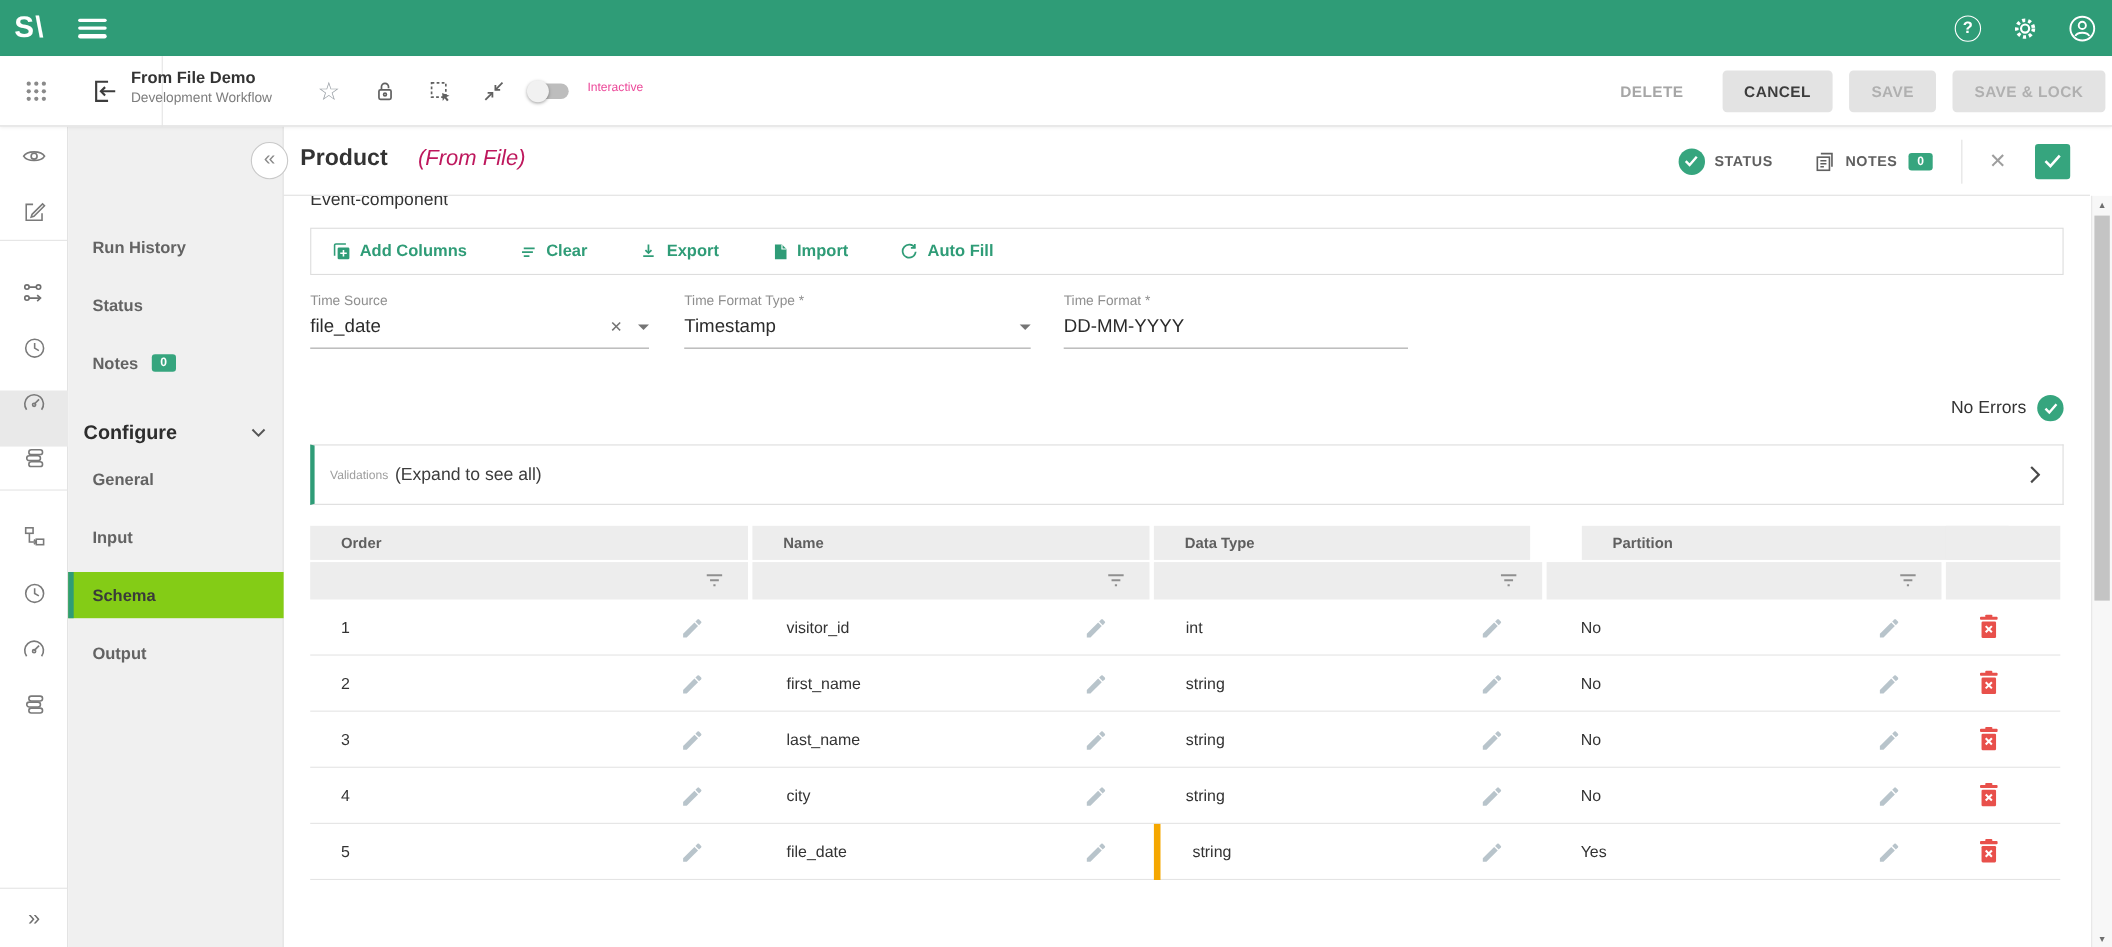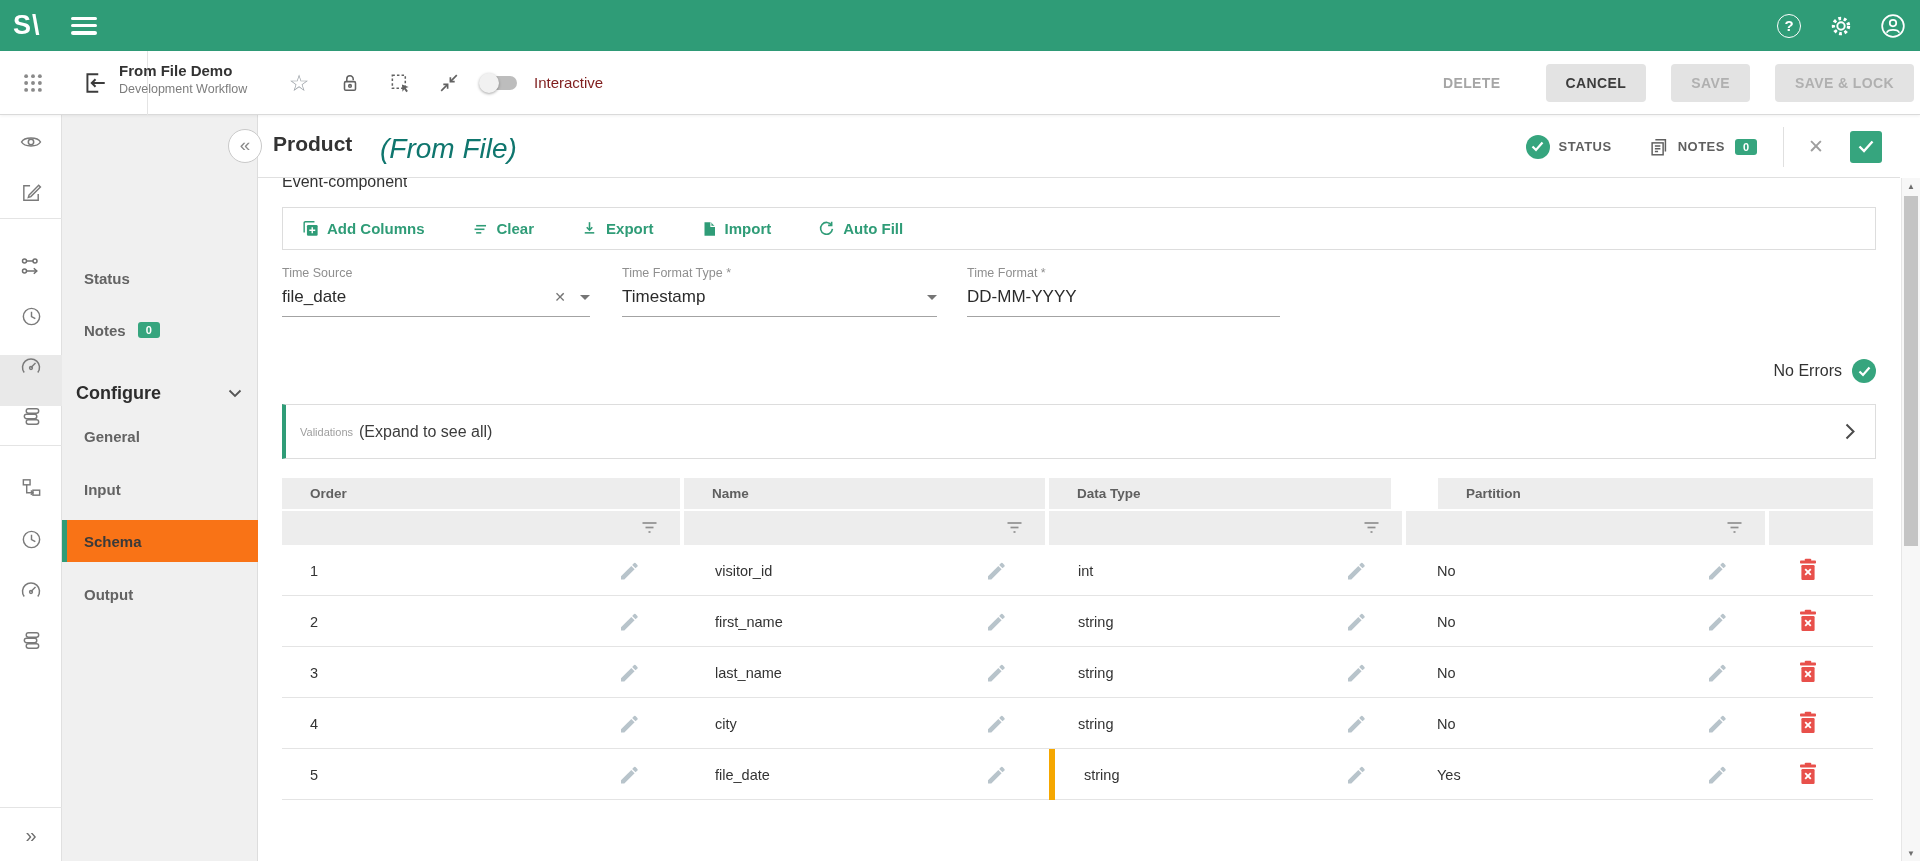--- a/index.html
+++ b/index.html
@@ -28,22 +28,22 @@
   .wf-title { position:absolute; left:119px; top:11px; }
   .wf-title .t1 { font-size:15px; font-weight:bold; color:#333; }
   .wf-title .t2 { font-size:12.5px; color:#7d7d7d; margin-top:3px; }
   .wf-ic { position:absolute; top:19px; width:26px; height:26px; display:flex; align-items:center;
            justify-content:center; cursor:pointer; color:#757575; }
   .star-g { font-size:23px; color:#9aa0a6; line-height:26px; }
   .toggle { position:absolute; left:481px; top:25px; width:36px; height:14px; background:#bdbdbd;
             border-radius:8px; cursor:pointer; }
   .toggle .knob { position:absolute; left:-2px; top:-3px; width:20px; height:20px; border-radius:50%;
                   background:#f1f1f1; box-shadow:0 1px 3px rgba(0,0,0,.35); }
-  .toggle-label { position:absolute; left:534px; top:23px; font-size:15px; color:#7f1d1d; }
-  .wf-buttons { position:absolute; right:6px; top:13px; display:flex; align-items:center; gap:25px; }
+  .toggle-label { position:absolute; left:534px; top:23px; font-size:11px; color:#ec4899; }
+  .wf-buttons { position:absolute; right:6px; top:13px; display:flex; align-items:center; gap:15px; }
   .btn { height:38px; border:none; border-radius:4px; font-family:"Liberation Sans",sans-serif;
          font-size:14px; font-weight:bold; letter-spacing:.4px; padding:0 20px; cursor:pointer; }
   .btn.text { background:transparent; color:#a6a6a6; }
   .btn.gray { background:#e3e3e3; color:#b0b0b0; }
   .btn.gray.enabled { color:#3c3c3c; }
 
   
   .rail { position:absolute; left:0; top:115px; width:62px; height:746px; background:#fff;
           border-right:1px solid #e0e0e0; }
   .rail-ic { position:absolute; left:0; width:62px; height:40px; display:flex; align-items:center;
@@ -52,35 +52,35 @@
   .rail-active { position:absolute; left:0; top:240px; width:62px; height:51px; background:#e9e9e9; }
 
   
   .sidenav { position:absolute; left:62px; top:115px; width:196px; height:746px; background:#f0f0f0;
              border-right:1px solid #ddd; }
   .nav-sec { position:absolute; left:0; width:196px; height:40px; display:flex; align-items:center; cursor:pointer; }
   .nav-sec .lbl { margin-left:14px; font-size:18px; font-weight:bold; color:#2d2d2d; }
   .nav-sec .chev { margin-left:auto; margin-right:16px; }
   .nav-item { position:absolute; left:0; width:196px; height:42px; display:flex; align-items:center; cursor:pointer; }
   .nav-item .lbl { margin-left:22px; font-size:15px; font-weight:bold; color:#636363; }
-  .nav-item.active { background:#f97316; }
+  .nav-item.active { background:#84cc16; }
   .nav-item.active .lbl { color:#3a3a3a; }
   .nav-item.active .bar { position:absolute; left:0; top:0; width:5px; height:42px; background:#2f9c77; }
   .badge { background:#36a57e; color:#fff; font-size:11px; font-weight:bold; border-radius:3px;
            padding:2px 8px; margin-left:12px; }
 
   
   .phead { position:absolute; left:258px; top:115px; width:1642px; height:63px; background:#fff;
            border-bottom:1px solid #e0e0e0; z-index:4; }
   .collapse-circle { position:absolute; left:-30px; top:14px; width:34px; height:34px; background:#fff;
                      border:1px solid #c9c9c9; border-radius:50%; color:#8a8a8a; font-size:19px;
                      display:flex; align-items:center; justify-content:center; cursor:pointer; z-index:6;
                      padding-bottom:3px; }
   .ptitle { position:absolute; left:15px; top:17px; font-size:21px; font-weight:bold; color:#333; }
-  .psub { position:absolute; left:122px; top:18px; font-size:28px; font-style:italic; color:#0f766e; }
+  .psub { position:absolute; left:122px; top:18px; font-size:20px; font-style:italic; color:#be185d; }
   .phead-right { position:absolute; right:4px; top:0; height:63px; display:flex; align-items:center; }
   .small-caps-lbl { font-size:13px; font-weight:bold; color:#5f5f5f; letter-spacing:.5px; }
   .check-circle { width:24px; height:24px; border-radius:50%; background:#36a57e;
                   display:flex; align-items:center; justify-content:center; }
   .vrule { width:1px; height:40px; background:#e0e0e0; }
   .xclose { font-size:19px; color:#9e9e9e; cursor:pointer; }
   .green-confirm { width:32px; height:32px; background:#36a57e; border-radius:3px; display:flex;
                    align-items:center; justify-content:center; cursor:pointer; }
 
   
@@ -294,20 +294,23 @@
       <rect x="6.5" y="4" width="13" height="4.6" rx="2.3"></rect>
       <rect x="4.5" y="9.7" width="13" height="4.6" rx="2.3"></rect>
       <rect x="6.5" y="15.4" width="13" height="4.6" rx="2.3"></rect>
     </svg>
   </div>
   <div class="rail-sep" style="top:692px"></div>
   <div class="rail-ic" style="top:700px; font-size:20px; color:#6f6f6f;">»</div>
 </div>
 
 <div class="sidenav">
+  <div class="nav-item" style="top:89px">
+    <span class="lbl">Run History</span>
+  </div>
   <div class="nav-item" style="top:142px">
     <span class="lbl">Status</span>
   </div>
   <div class="nav-item" style="top:194px">
     <span class="lbl">Notes</span>
     <span class="badge">0</span>
   </div>
   <div class="nav-sec" style="top:258px">
     <span class="lbl">Configure</span>
     <span class="chev">

